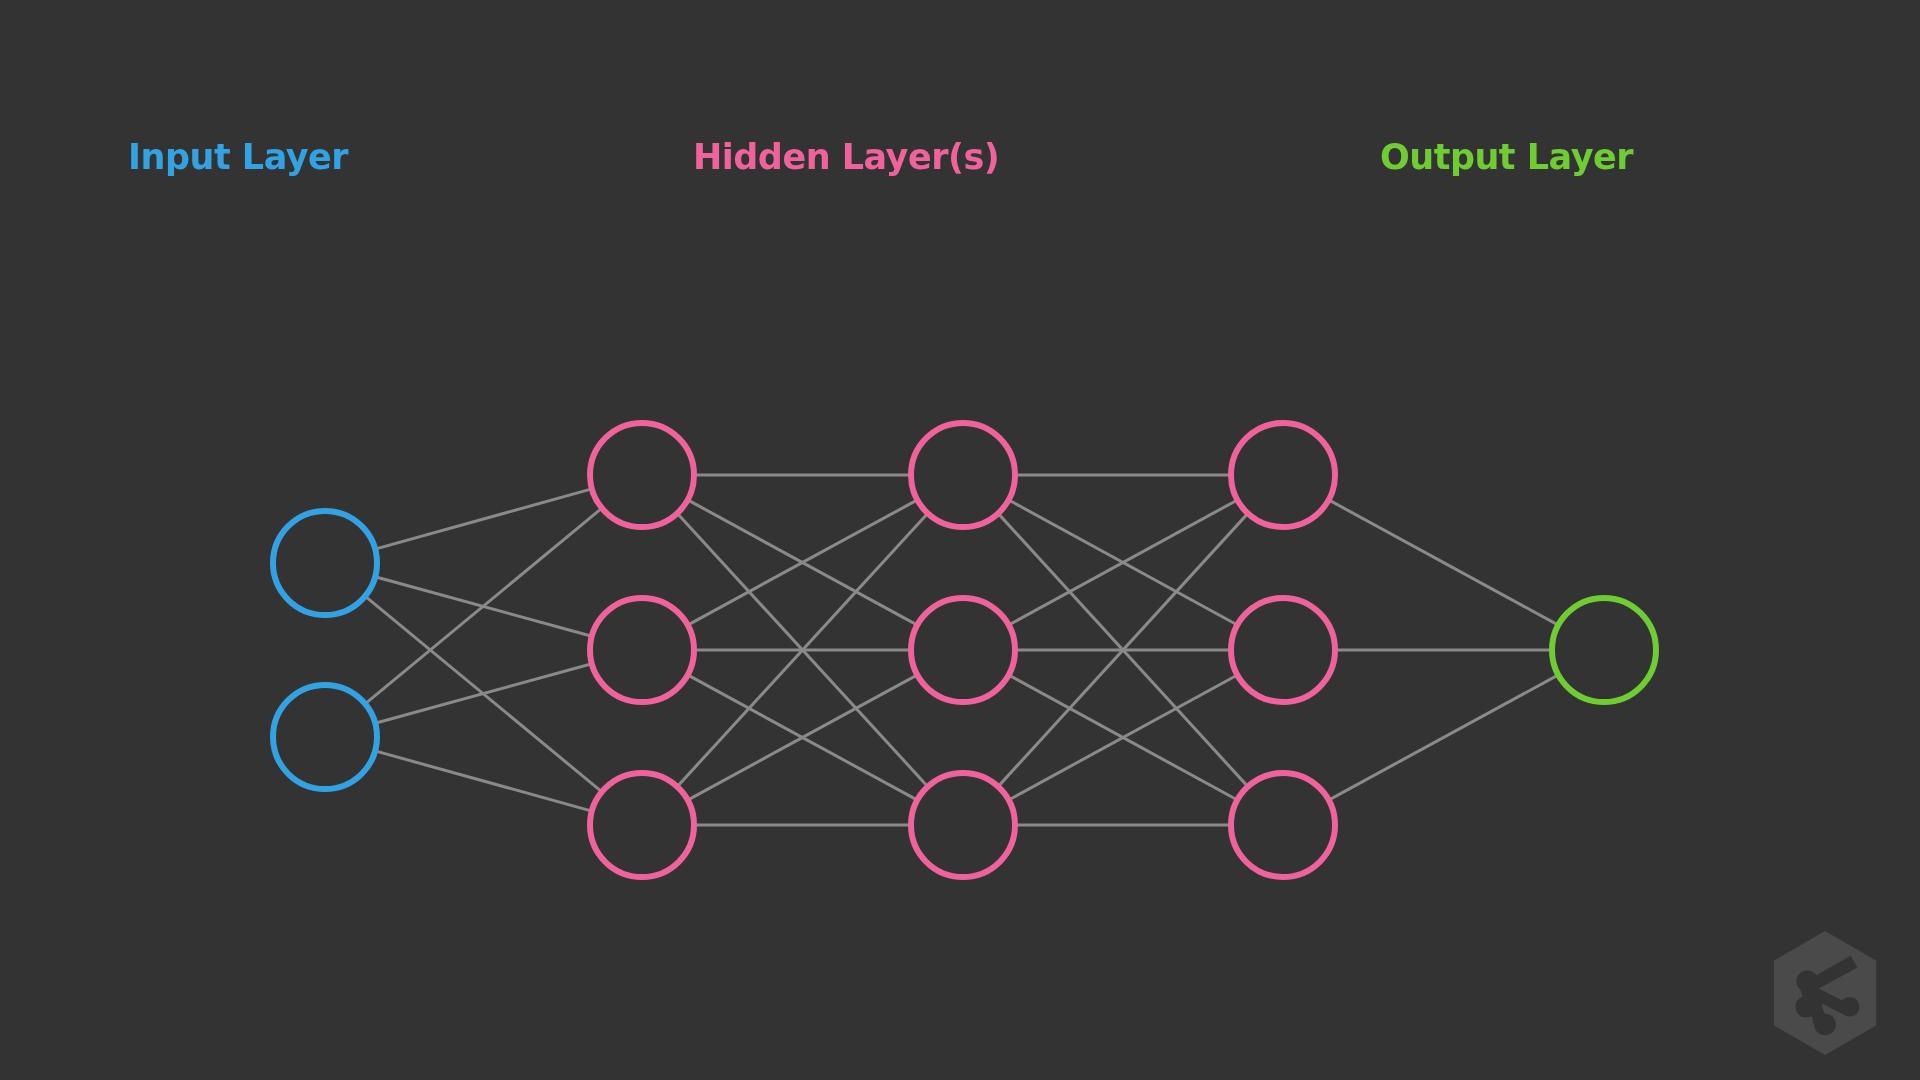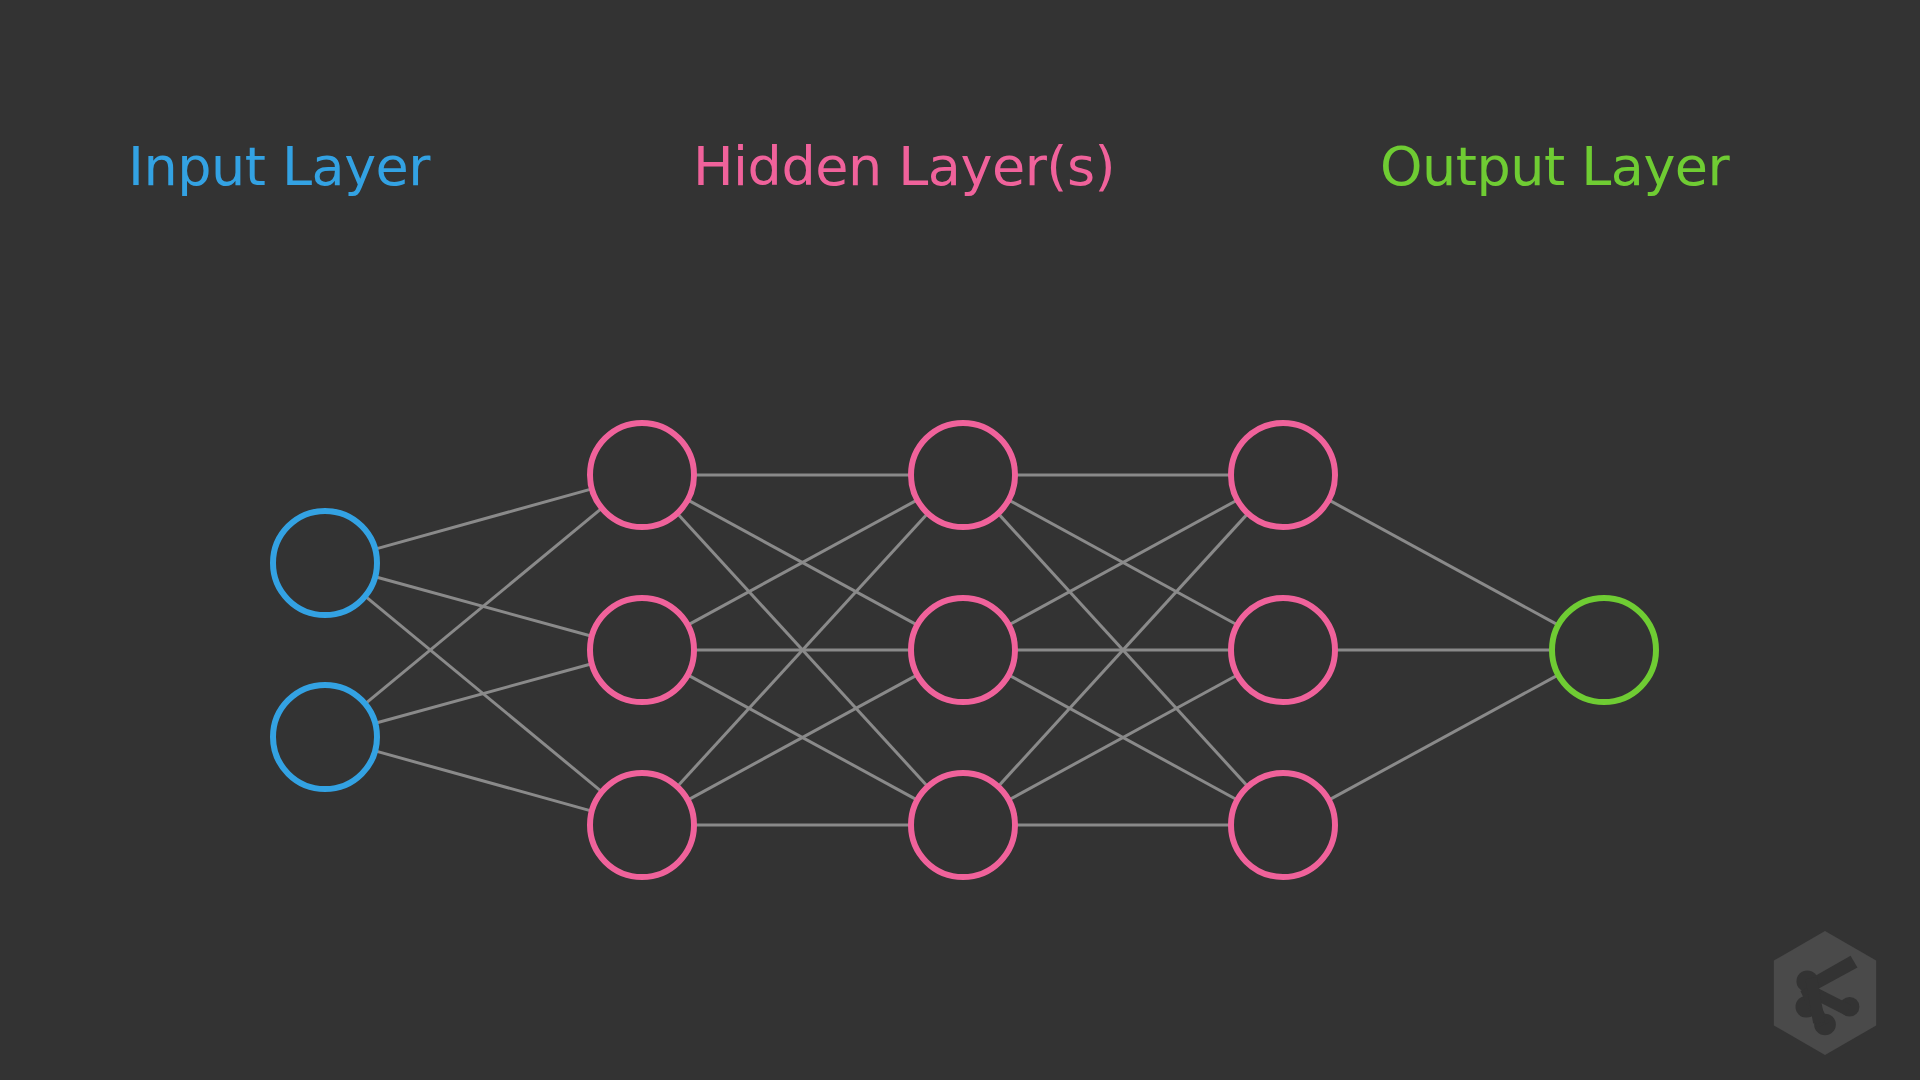--- a/index.html
+++ b/index.html
@@ -24,22 +24,22 @@
   }
   .labels {
     position: absolute;
     top: 0; left: 0;
     width: 1920px;
     height: 1080px;
     pointer-events: none;
   }
   .layer-label {
     position: absolute;
-    font-size: 54px;
-    font-weight: normal;
+    font-size: 35px;
+    font-weight: bold;
     letter-spacing: -0.5px;
     white-space: nowrap;
     line-height: 1;
     font-family: "DejaVu Sans", "Liberation Sans", sans-serif;
   }
   #label-input  { left: 128px;  top: 140px; }
   #label-hidden { left: 693px;  top: 140px; }
   #label-output { left: 1380px; top: 140px; }
 
   svg.net {

